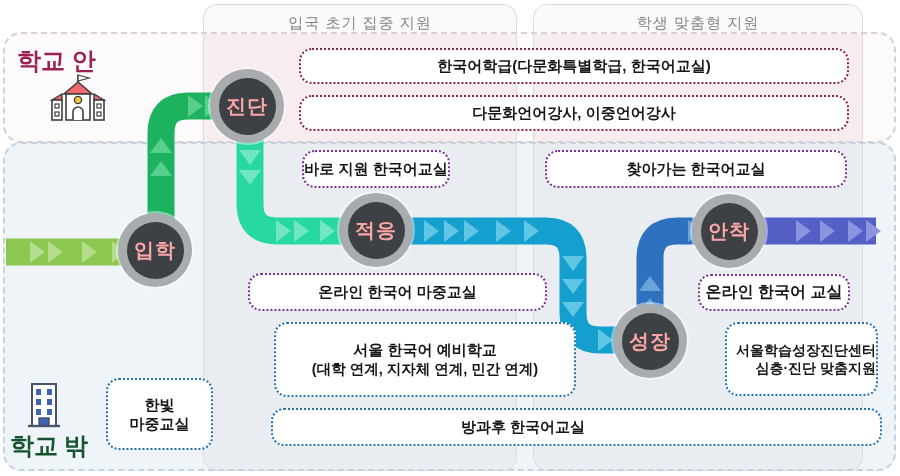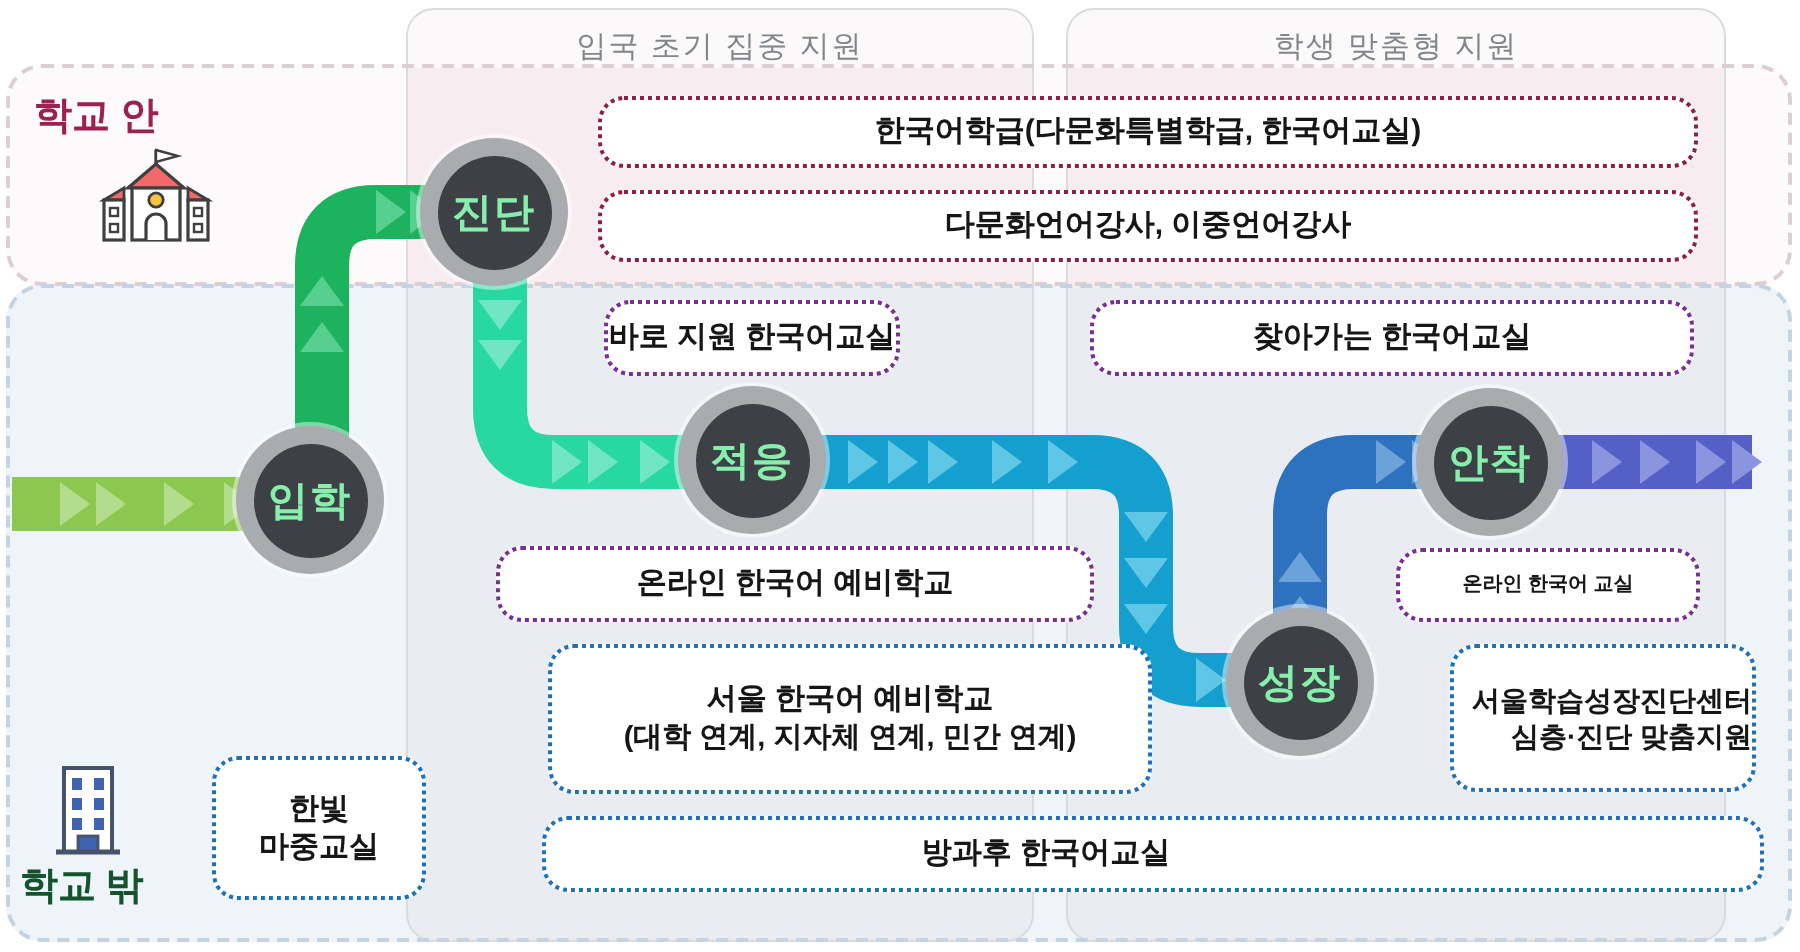--- a/index.html
+++ b/index.html
@@ -19,32 +19,32 @@
          background:linear-gradient(to bottom,#fbf9f9 0px,#fbf9f9 29px,#f7edf1 29px,#f7edf1 139px,#e9edf2 139px,#e9edf2 100%);}
   #panel-left{left:203px;width:314px;}
   #panel-right{left:533px;width:330px;}
   .panel-title{position:absolute;top:9px;left:0;width:100%;text-align:center;font-size:15px;color:#80868c;letter-spacing:1px;}
 
   
   #metro{position:absolute;left:0;top:0;z-index:6;}
 
   
   .node{position:absolute;width:74px;height:74px;border-radius:50%;background:#a9acaf;display:flex;align-items:center;justify-content:center;z-index:8;box-shadow:0 0 0 2px rgba(255,255,255,.45);}
-  .node .inner{width:57px;height:57px;border-radius:50%;background:#3d4145;display:flex;align-items:center;justify-content:center;color:#86efac;font-weight:bold;font-size:20px;letter-spacing:1px;}
+  .node .inner{width:57px;height:57px;border-radius:50%;background:#3d4145;display:flex;align-items:center;justify-content:center;color:#fca5a5;font-weight:bold;font-size:20px;letter-spacing:1px;}
 
   
   .pbox{position:absolute;background:#ffffff;border-radius:13px;box-sizing:border-box;display:flex;flex-direction:column;align-items:center;justify-content:center;z-index:7;
         font-size:15px;font-weight:bold;color:#161616;text-align:center;line-height:1.3;}
   .b-maroon{border:2px dotted #8e2045;}
   .b-purple{border:2px dotted #7b2e94;}
   .b-blue{border:2px dotted #2071b6;margin-left:28px;}
   .pbox .sub{font-size:14.5px;}
 
   
-  .zone-label{position:absolute;font-size:19px;font-weight:bold;z-index:9;}
+  .zone-label{position:absolute;font-size:24px;font-weight:bold;z-index:9;}
   #zone-inside-label{left:17px;top:45px;color:#9b2150;}
   #zone-outside-label{left:10px;top:430px;color:#14532d;font-family:Liberation Serif, serif;}
   .zone-icon{position:absolute;z-index:9;}
 </style>
 </head>
 <body>
 
 <div id="stage">
 
   <div class="band" id="band-inside"></div>
@@ -124,23 +124,23 @@
   <div class="pbox b-maroon" style="left:299px;top:95px;width:550px;height:36px;">
     <span>다문화언어강사, 이중언어강사</span>
   </div>
   <div class="pbox b-purple" style="left:302px;top:150px;width:148px;height:38px;">
     <span>바로 지원 한국어교실</span>
   </div>
   <div class="pbox b-purple" style="left:545px;top:150px;width:302px;height:38px;">
     <span>찾아가는 한국어교실</span>
   </div>
   <div class="pbox b-purple" style="left:248px;top:273px;width:299px;height:38px;">
-    <span>온라인 한국어 예비학교</span>
-  </div>
-  <div class="pbox b-purple" style="left:698px;top:274px;width:152px;height:37px;font-size:10px;">
+    <span>온라인 한국어 마중교실</span>
+  </div>
+  <div class="pbox b-purple" style="left:698px;top:274px;width:152px;height:37px;font-size:16px;">
     <span>온라인 한국어 교실</span>
   </div>
   <div class="pbox b-blue" style="left:246px;top:322px;width:302px;height:75px;">
     <span>서울 한국어 예비학교</span>
     <span class="sub">(대학 연계, 지자체 연계, 민간 연계)</span>
   </div>
   <div class="pbox b-blue" style="left:697px;top:322px;width:153px;height:74px;font-size:14px;align-items:flex-end;">
     <span>서울학습성장진단센터</span>
     <span class="sub" style="font-size:14px;">심층·진단 맞춤지원</span>
   </div>
@@ -157,21 +157,21 @@
   </div>
   <div class="node" style="left:210px;top:69px;">
     <div class="inner">진단</div>
   </div>
   <div class="node" style="left:339px;top:193px;">
     <div class="inner">적응</div>
   </div>
   <div class="node" style="left:613px;top:304px;">
     <div class="inner">성장</div>
   </div>
-  <div class="node" style="left:708px;top:194px;">
+  <div class="node" style="left:692px;top:194px;">
     <div class="inner">안착</div>
   </div>
 
   <div class="zone-label" id="zone-inside-label">학교 안</div>
   <svg class="zone-icon" style="left:48px;top:72px;" width="60" height="52" viewBox="0 0 60 52">
     <line x1="30" y1="12" x2="30" y2="3" stroke="#3f3f3f" stroke-width="1.6"></line>
     <polygon points="30,3 41,6 30,9" fill="#ffffff" stroke="#3f3f3f" stroke-width="1.2"></polygon>
     <polygon points="30,10 16,22 44,22" fill="#f2696b" stroke="#3f3f3f" stroke-width="1.6"></polygon>
     <rect x="18" y="22" width="24" height="26" fill="#ffffff" stroke="#3f3f3f" stroke-width="1.6"></rect>
     <circle cx="30" cy="28" r="3.6" fill="#f5c542" stroke="#3f3f3f" stroke-width="1.4"></circle>

